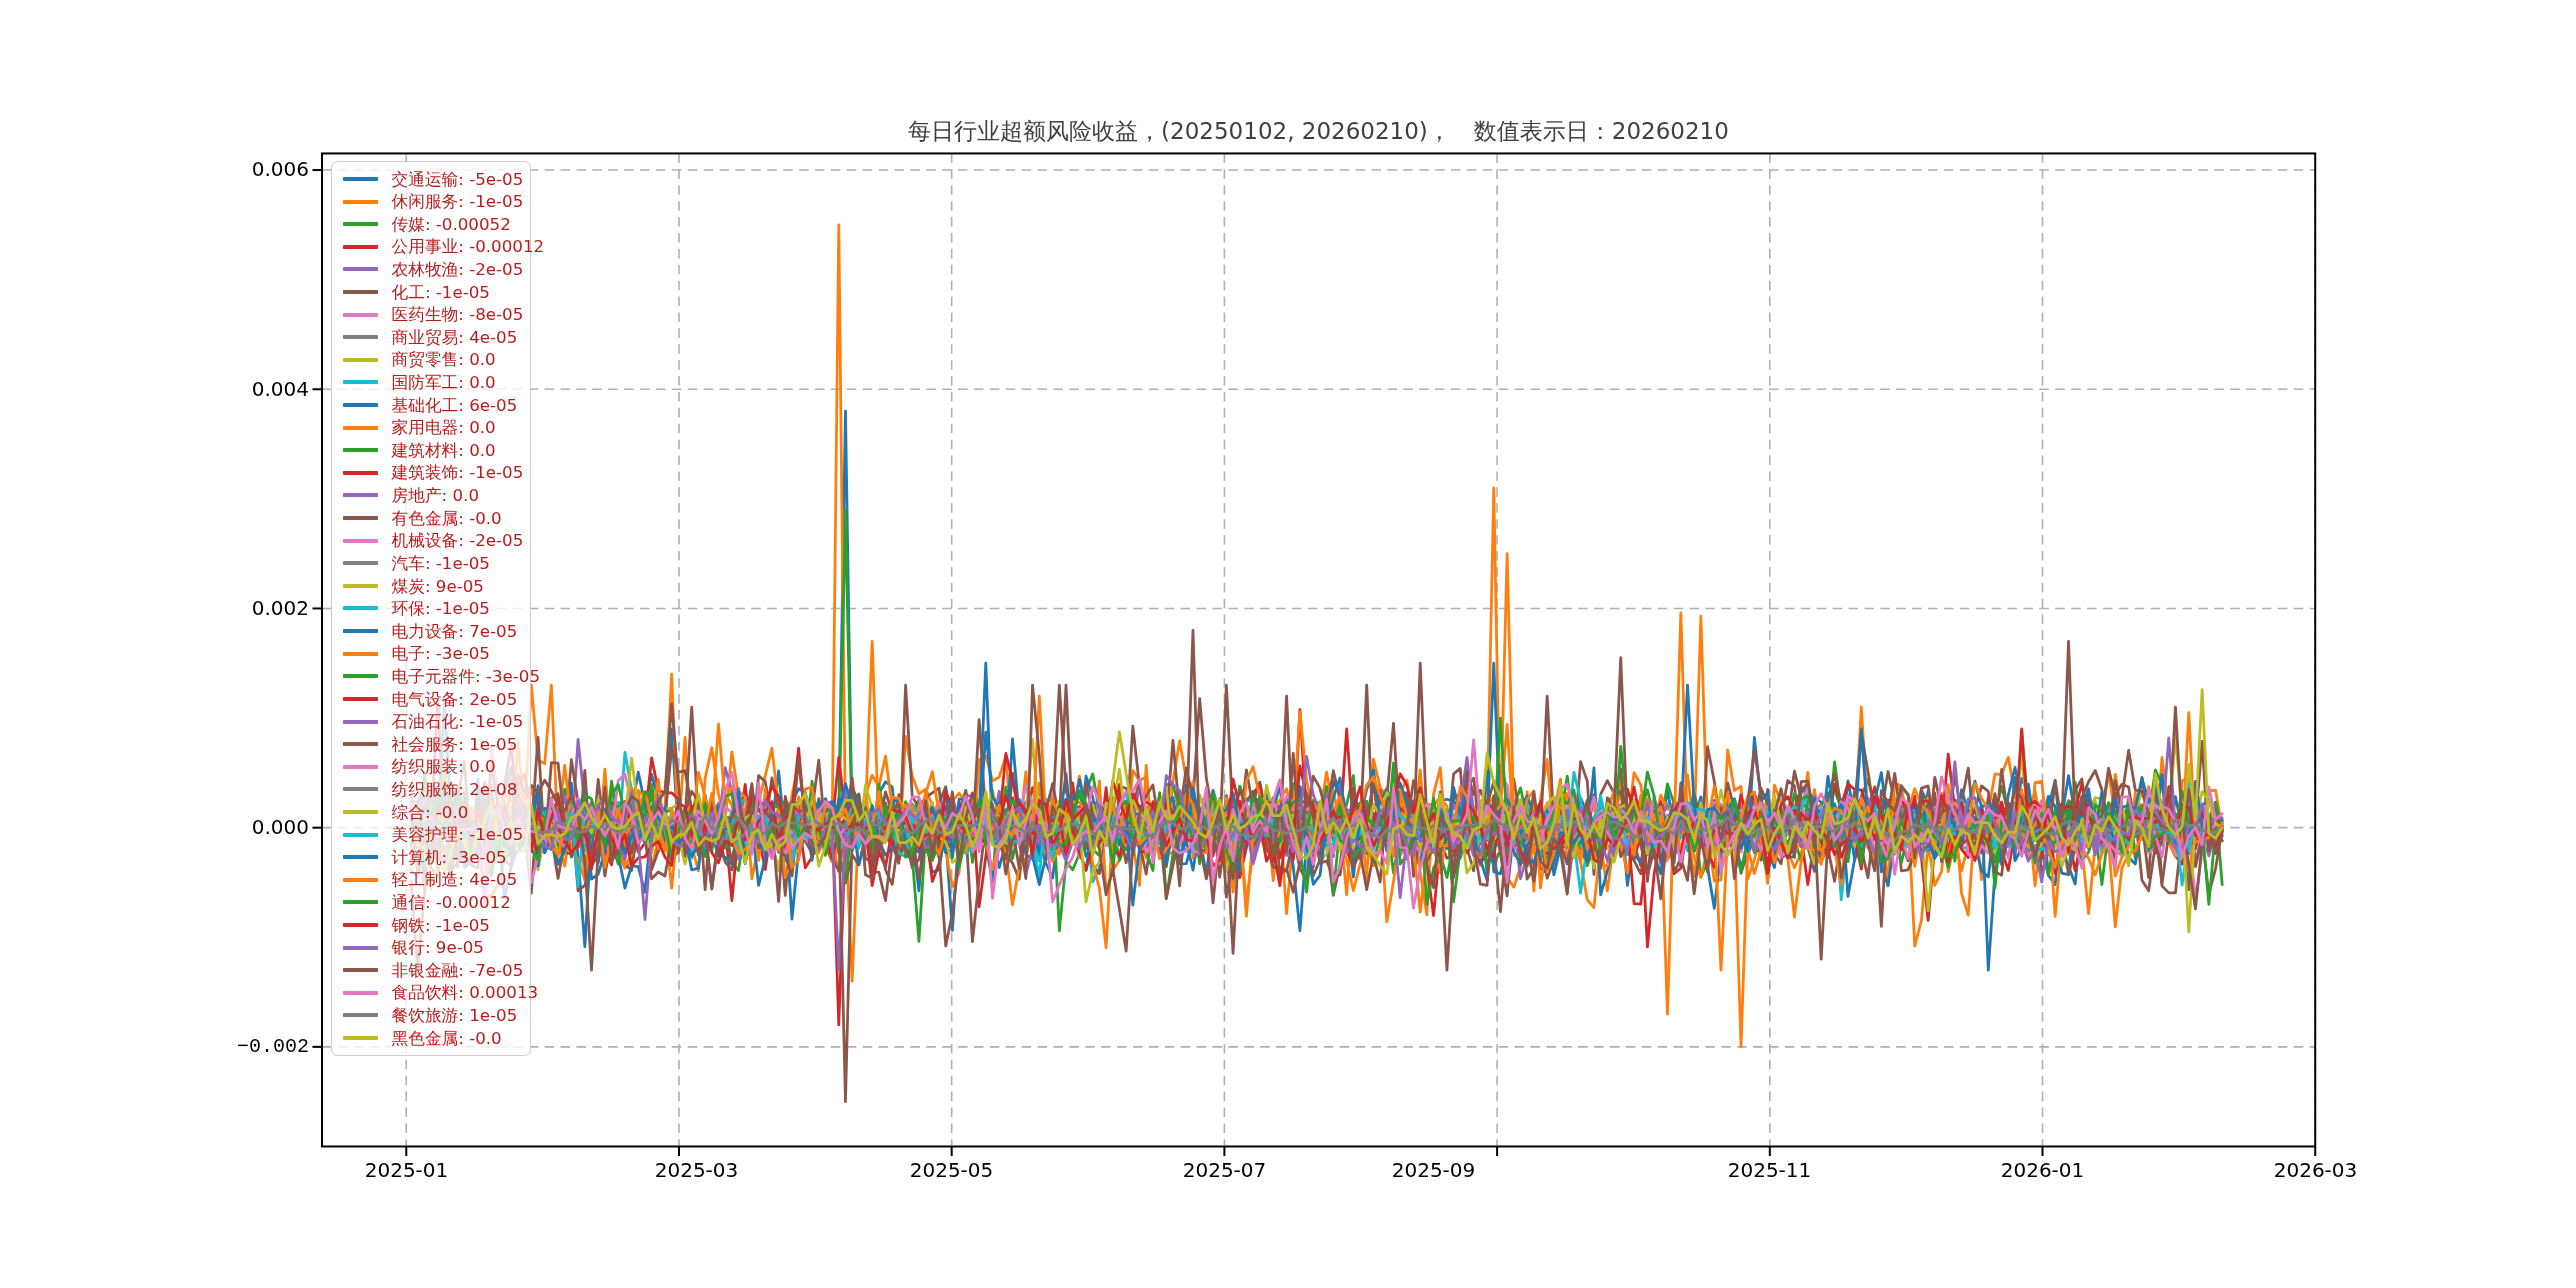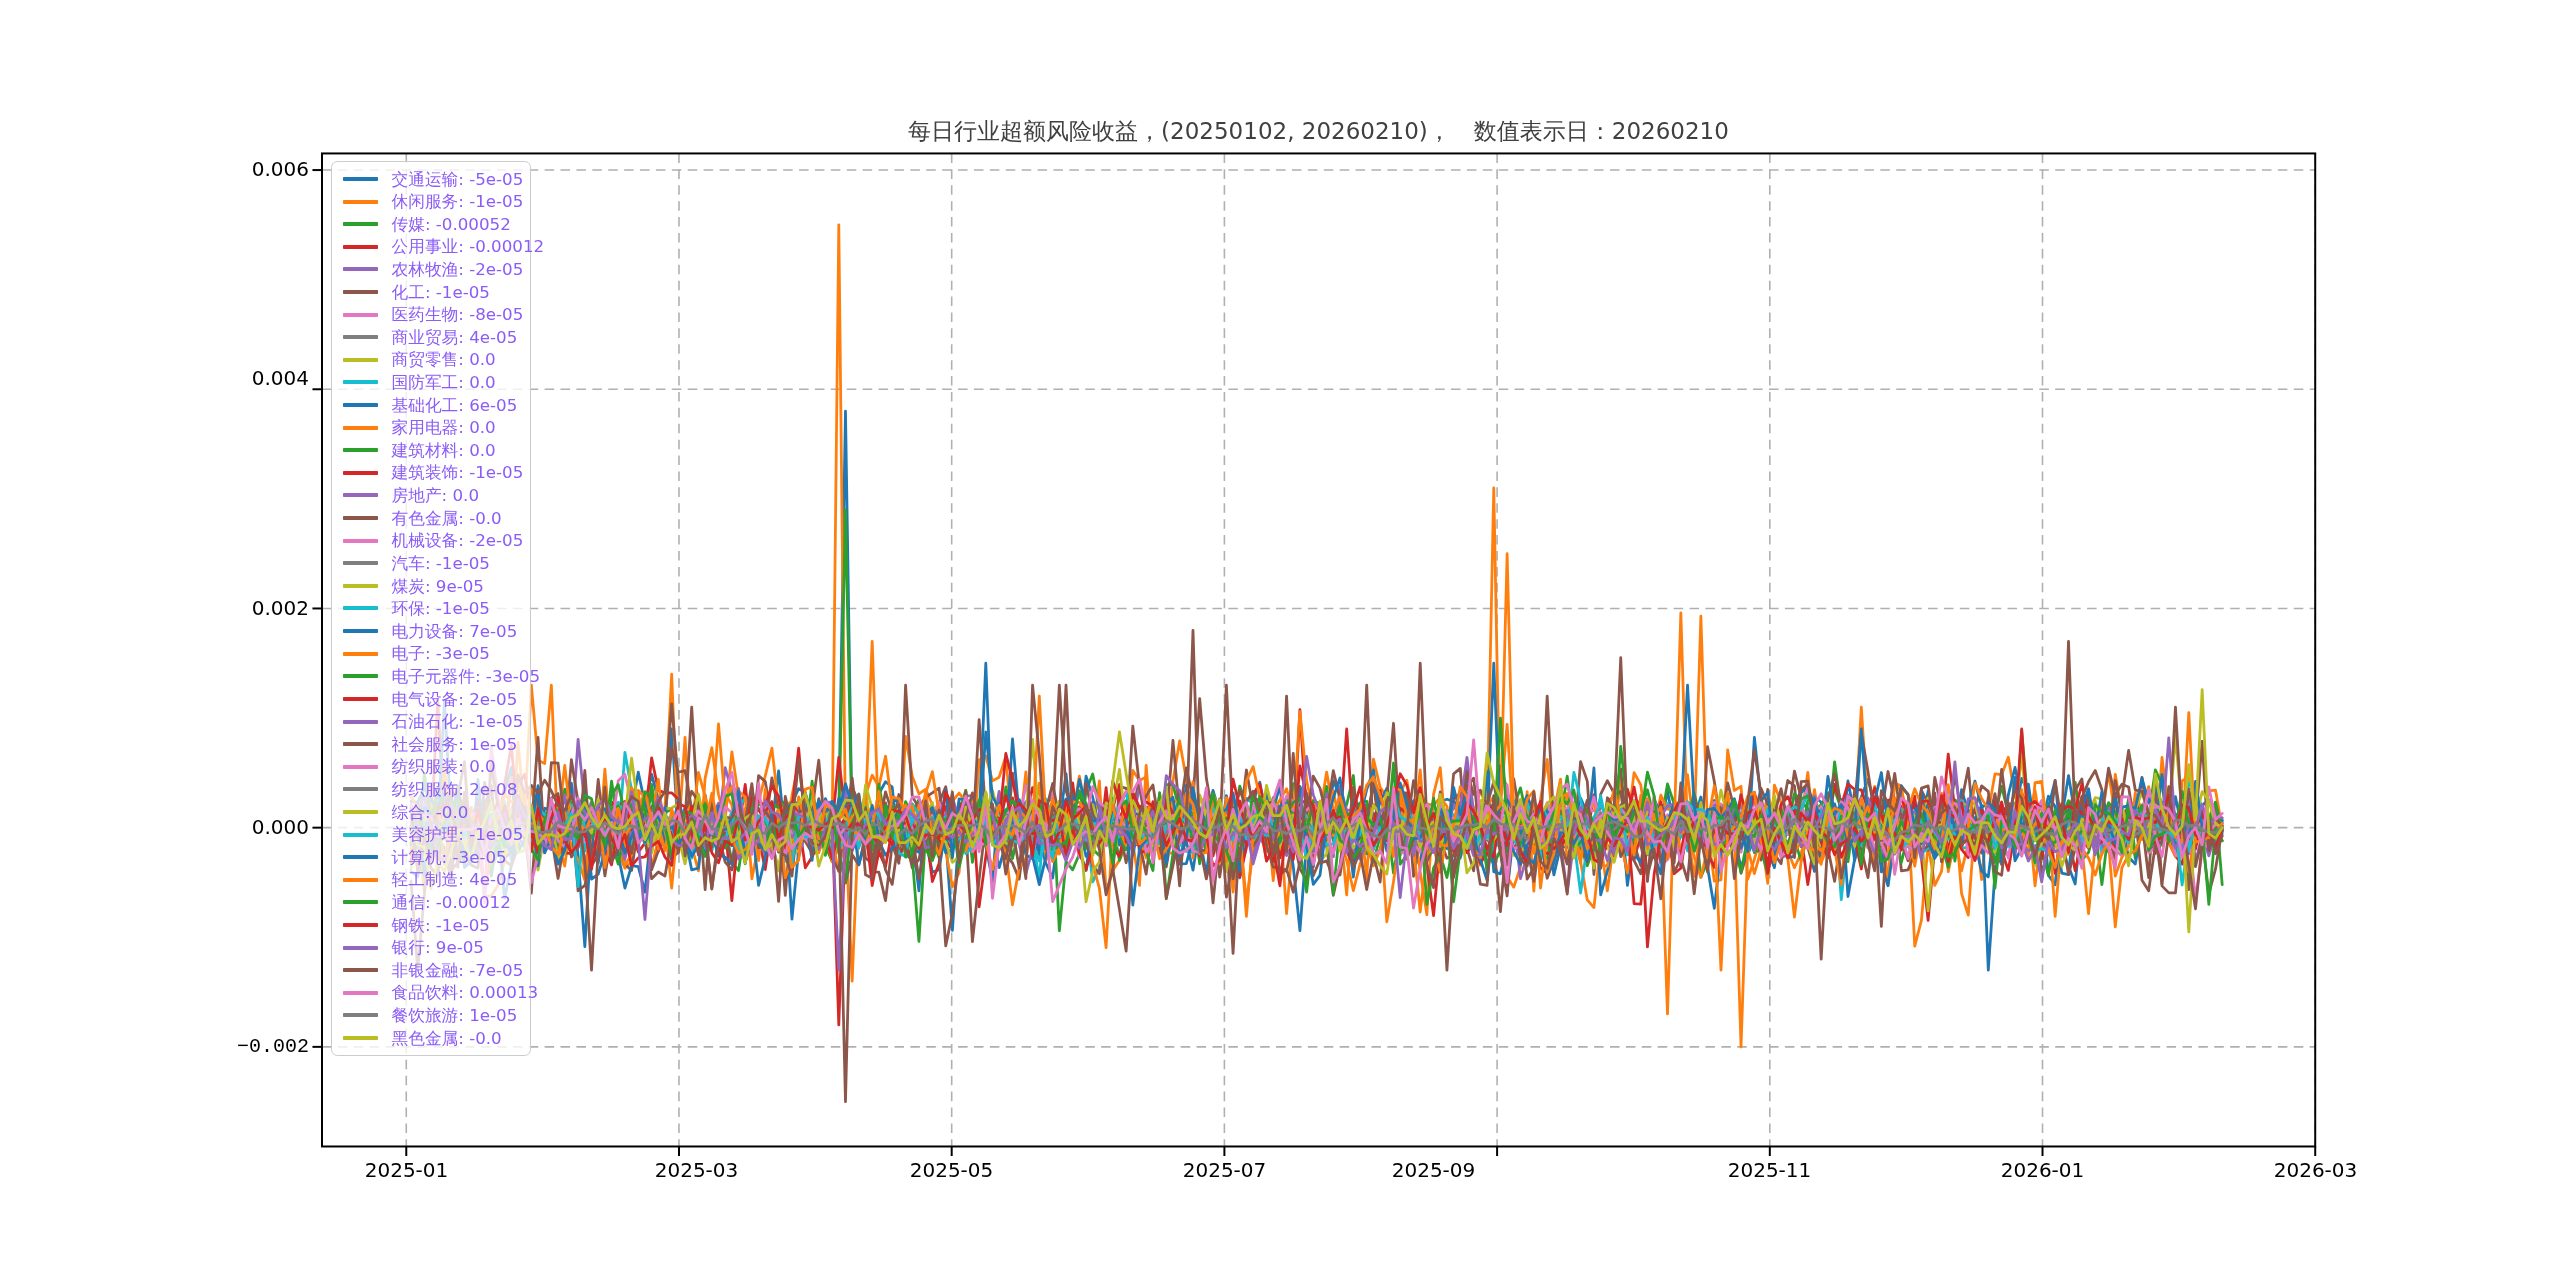--- a/index.html
+++ b/index.html
@@ -8,21 +8,21 @@
   .figure { position:relative; width:2576px; height:1288px; background:#ffffff; overflow:hidden; }
   .chart-svg { position:absolute; left:0; top:0; width:2576px; height:1288px; }
   .title { position:absolute; left:322px; top:116px; width:1993px; text-align:center;
            font-size:23px; color:#404040; white-space:pre; }
   .legend { position:absolute; left:331px; top:161px; width:200px; height:895px;
             background:rgba(255,255,255,0.8); border:1.6px solid #cccccc; border-radius:6.4px;
             display:flex; flex-direction:column; padding:5.6px 0 5.6px 0; }
   .legend-row { flex:1 1 auto; display:flex; align-items:center; min-height:0; }
   .legend-swatch { display:inline-block; width:35px; height:4px; margin-left:11px; margin-right:13.5px;
                    flex:0 0 auto; border-radius:0.8px; }
-  .legend-label { font-size:16.7px; color:#8b5cf6; white-space:nowrap; line-height:1; }
+  .legend-label { font-size:16.7px; color:#b91c1c; white-space:nowrap; line-height:1; }
   .x-tick-label { position:absolute; width:143px; text-align:center; font-size:20px; color:#000; top:1158px; }
   .y-tick-label { position:absolute; width:175px; text-align:right; font-size:20px; color:#000; height:25.4px; line-height:25.4px; }
 </style>
 </head>
 <body>
 
 <div class="figure">
   <div class="title">每日行业超额风险收益，(20250102, 20260210)，　数值表示日：20260210</div>
 
   <svg class="chart-svg" viewBox="0 0 3240 1620" xmlns="http://www.w3.org/2000/svg">
@@ -268,19 +268,19 @@
       <div class="x-tick-label" style="left: 625px; text-align: center;">2025-03</div>
       <div class="x-tick-label" style="left: 880px;">2025-05</div>
       <div class="x-tick-label" style="left: 1153px;">2025-07</div>
       <div class="x-tick-label" style="left: 1362px;">2025-09</div>
       <div class="x-tick-label" style="left: 1698px;">2025-11</div>
       <div class="x-tick-label" style="left: 1971px;">2026-01</div>
       <div class="x-tick-label" style="left: 2244px;">2026-03</div>
     </div>
   <div id="ylabels">
       <div class="y-tick-label" style="left: 134px; top: 157px;">0.006</div>
-      <div class="y-tick-label" style="left: 134px; top: 366px;">0.004</div>
+      <div class="y-tick-label" style="left: 134px; top: 377px;">0.004</div>
       <div class="y-tick-label" style="left: 134px; top: 596px;">0.002</div>
       <div class="y-tick-label" style="left: 134px; top: 815px;">0.000</div>
       <div class="y-tick-label" style="left: 134px; top: 1034px; font-family: Liberation Mono, monospace;">−0.002</div>
     </div>
 </div>
 
 
 </body></html>

